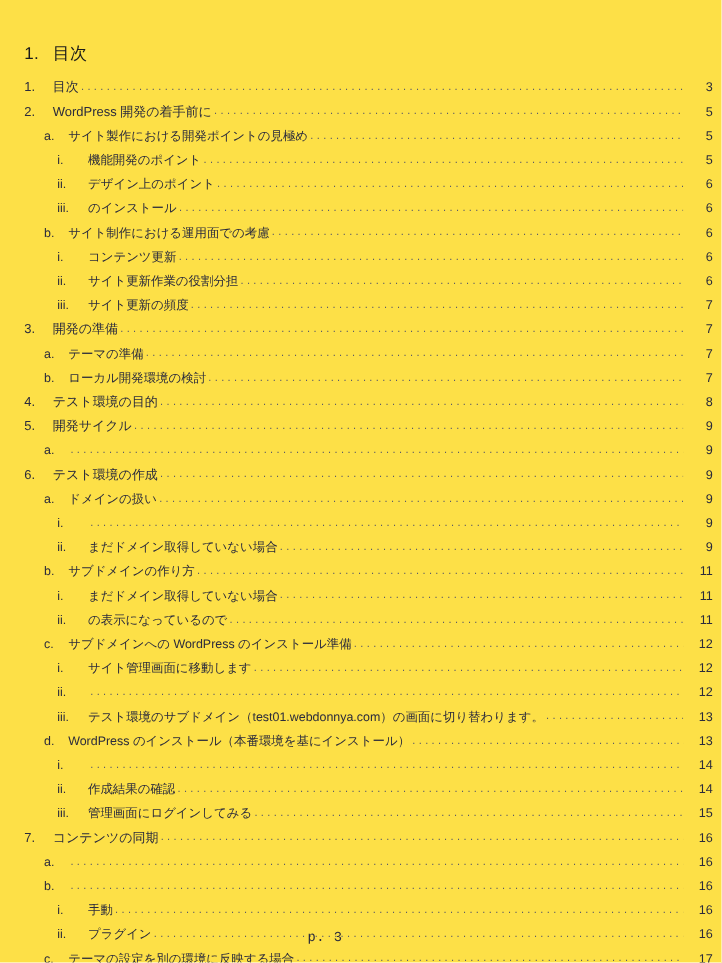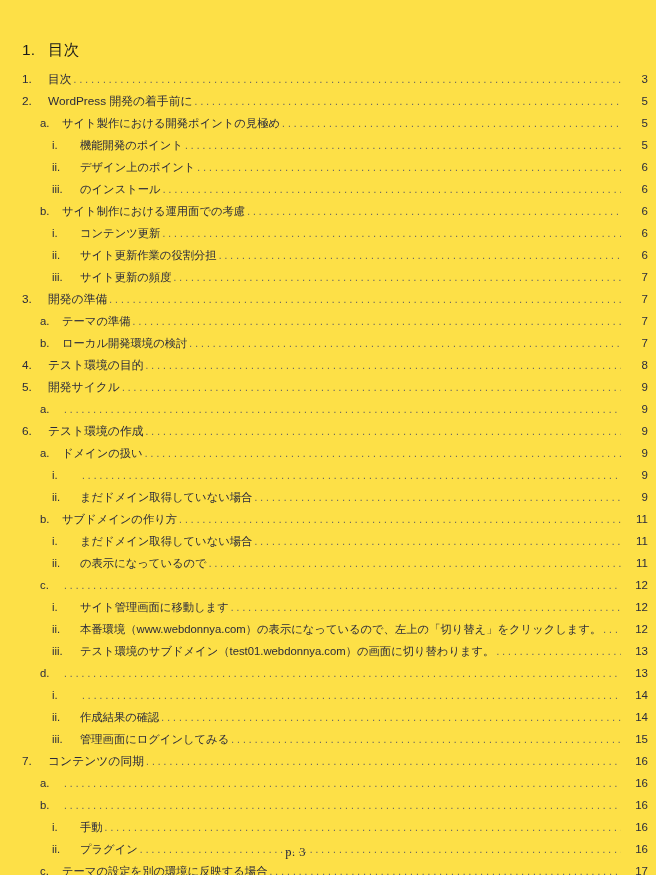--- a/index.html
+++ b/index.html
@@ -109,21 +109,21 @@
 
   
   .footer {
     position: absolute;
     left: 0;
     top: 845px;
     width: 591px;
     text-align: center;
     font-size: 12.5px;
     color: #2b2b3c;
-    font-family: Liberation Serif, serif;
+    font-family: Liberation Mono, monospace;
     letter-spacing: 0.5px;
   }
 </style>
 </head>
 <body>
 
 <div class="page">
 
   <div class="doc-heading">
     <span class="hnum">1.</span><span>目次</span>
@@ -261,43 +261,44 @@
         <span class="page-no">11</span>
       </div>
       <div class="toc-row lvl3">
         <span class="marker">ii.</span>
         <span class="label">の表示になっているので</span>
         <span class="leader"></span>
         <span class="page-no">11</span>
       </div>
       <div class="toc-row lvl2">
         <span class="marker">c.</span>
+        <span class="label">サブドメインへの WordPress のインストール準備</span>
         <span class="leader"></span>
         <span class="page-no">12</span>
       </div>
       <div class="toc-row lvl3">
         <span class="marker">i.</span>
         <span class="label">サイト管理画面に移動します</span>
         <span class="leader"></span>
         <span class="page-no">12</span>
       </div>
       <div class="toc-row lvl3">
         <span class="marker">ii.</span>
-        <span class="label">本番環境（www.webdonnya.com）の表示になっているので、左上の「切り替え」をクリックします。</span>
         <span class="leader"></span>
         <span class="page-no">12</span>
       </div>
       <div class="toc-row lvl3">
         <span class="marker">iii.</span>
         <span class="label">テスト環境のサブドメイン（test01.webdonnya.com）の画面に切り替わります。</span>
         <span class="leader"></span>
         <span class="page-no">13</span>
       </div>
       <div class="toc-row lvl2">
         <span class="marker">d.</span>
+        <span class="label">WordPress のインストール（本番環境を基にインストール）</span>
         <span class="leader"></span>
         <span class="page-no">13</span>
       </div>
       <div class="toc-row lvl3">
         <span class="marker">i.</span>
         <span class="leader"></span>
         <span class="page-no">14</span>
       </div>
       <div class="toc-row lvl3">
         <span class="marker">ii.</span>

